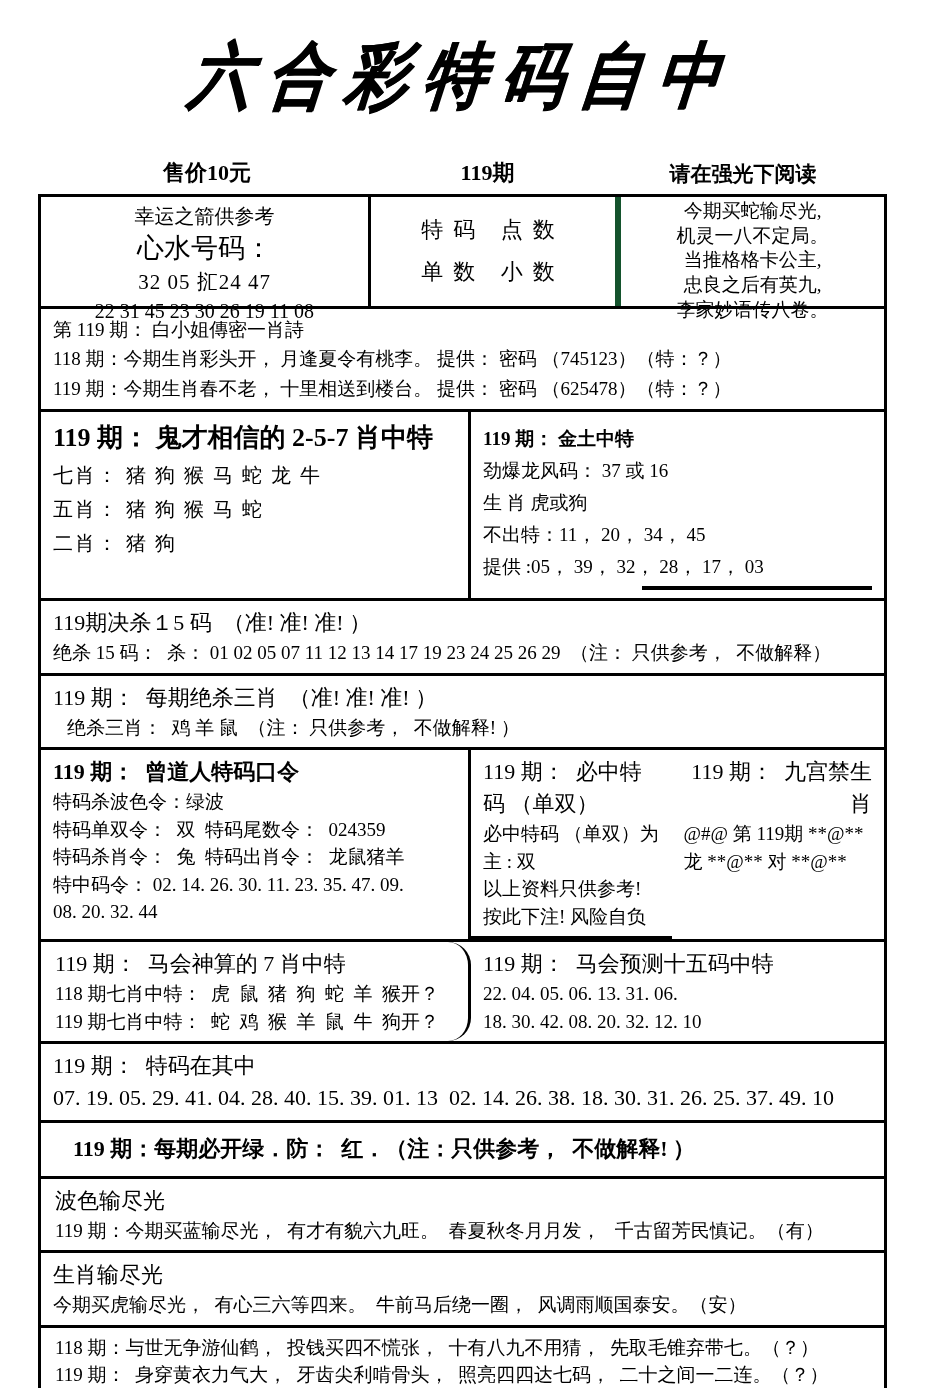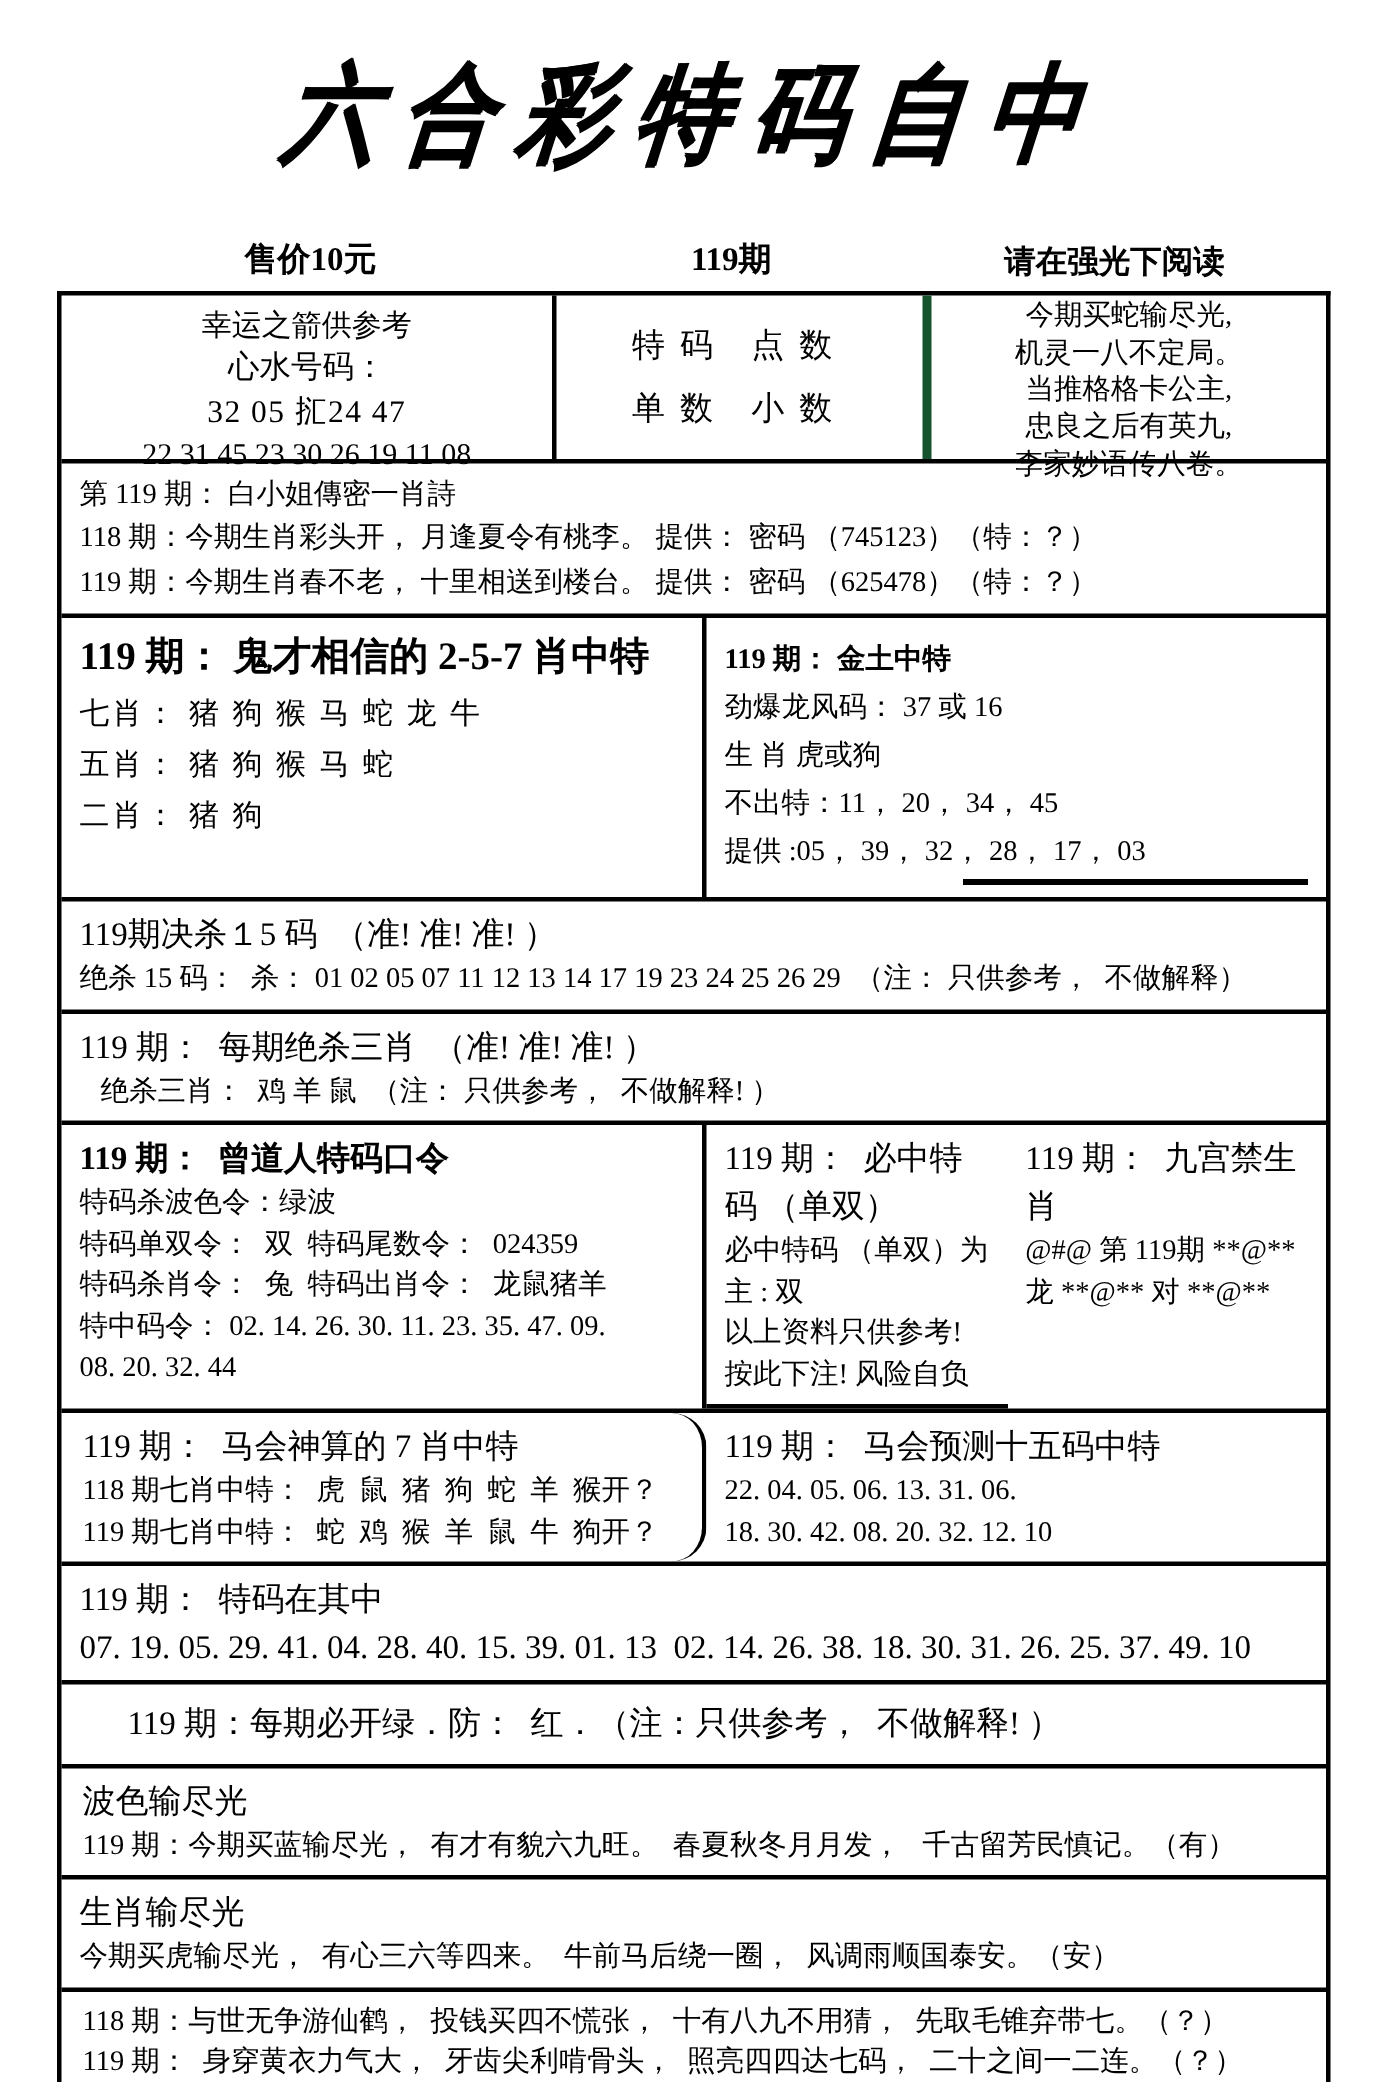--- a/index.html
+++ b/index.html
@@ -55,21 +55,21 @@
   .vsep-thin { border-right: 6px solid #14532d; }
 
   .tx { font-size: 19px; line-height: 1.45; white-space: pre-wrap; }
   .tx-b { font-weight:700; }
   .big { font-size: 22px; }
 
   
   .toprow { height: 112px; }
   .lucky { width: 330px; text-align:center; padding-top:6px;}
   .lucky .l1 { font-size:20px; }
-  .lucky .l2 { font-size:21px; }
+  .lucky .l2 { font-size:27px; }
   .lucky .l3 { font-size:21px; letter-spacing:1px; margin-top:2px;}
   .lucky .l4 { font-size:20px; letter-spacing:0px; margin-top:4px;}
   .midcol { width: 250px; text-align:center; padding-top: 18px;}
   .midcol div { font-size:22px; letter-spacing:10px; margin-bottom:12px;}
   .rightcol { flex:1; text-align:center; padding-top:2px;}
   .rightcol div { font-size:19px; line-height:1.3; }
 
   
   .poemrow { padding: 6px 12px 6px 14px; }
   .poemrow .line { font-size:19px; line-height:1.55; }
@@ -85,21 +85,21 @@
   .onecol { flex:1; padding: 6px 12px; }
 
   .s6left { width: 430px; padding: 6px 12px;}
   .s6right { flex:1; padding: 0; display:flex; }
   .s6right .top { padding: 6px 12px; border-bottom:3px solid #000; }
   .s6right .bot { padding: 6px 12px; }
 
   .s7left { width: 430px; padding: 6px 14px; border-radius: 23px;}
   .s7right { flex:1; padding: 6px 12px;}
 
-  .ind { padding-left: 44px; }
+  .ind { padding-left: 32px; font-weight: bold; }
   .ind2 { padding-left: 14px; }
 </style>
 </head>
 <body>
 
 <div class="page">
 
   <div class="masthead">
     <div class="title">六合彩特码自中</div>
   </div>
@@ -180,21 +180,21 @@
         <div class="tx">特中码令： 02. 14. 26. 30. 11. 23. 35. 47. 09.</div>
         <div class="tx">08. 20. 32. 44</div>
       </div>
       <div class="s6right">
         <div class="top">
           <div class="tx big">119 期：  必中特码 （单双）</div>
           <div class="tx">必中特码 （单双）为主 : 双</div>
           <div class="tx">以上资料只供参考! 按此下注! 风险自负</div>
         </div>
         <div class="bot">
-          <div class="tx big" style="text-align:left">119 期：  九宫禁生肖</div>
+          <div class="tx big" style="text-align:right">119 期：  九宫禁生肖</div>
           <div class="tx">@#@ 第 119期 **@** 龙 **@** 对 **@**</div>
         </div>
       </div>
     </div>
 
     <div class="row">
       <div class="cell s7left vsep">
         <div class="tx big">119 期：  马会神算的 7 肖中特</div>
         <div class="tx">118 期七肖中特：  虎  鼠  猪  狗  蛇  羊  猴开？</div>
         <div class="tx">119 期七肖中特：  蛇  鸡  猴  羊  鼠  牛  狗开？</div>

